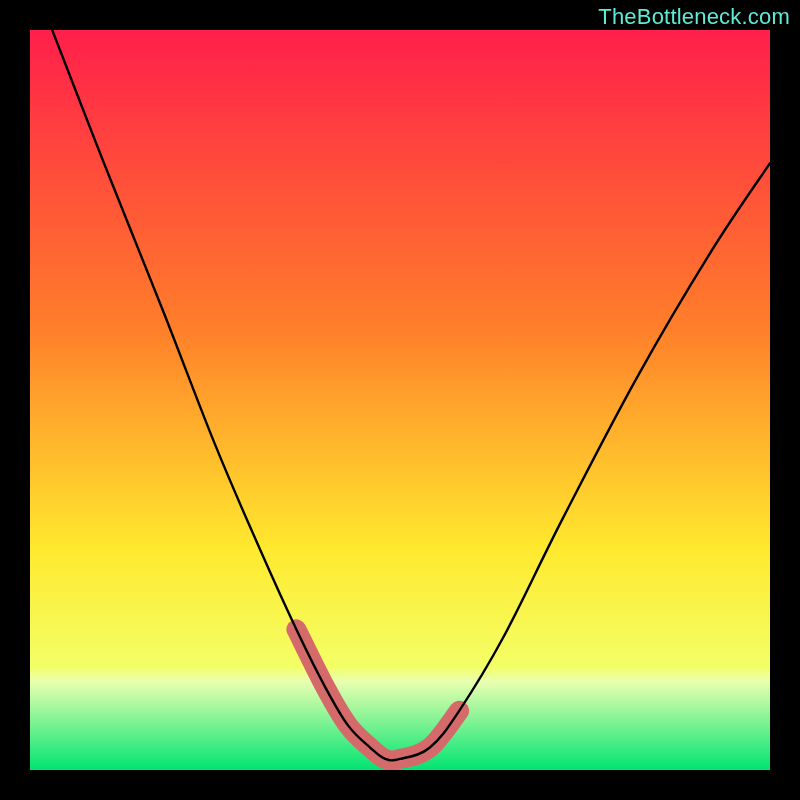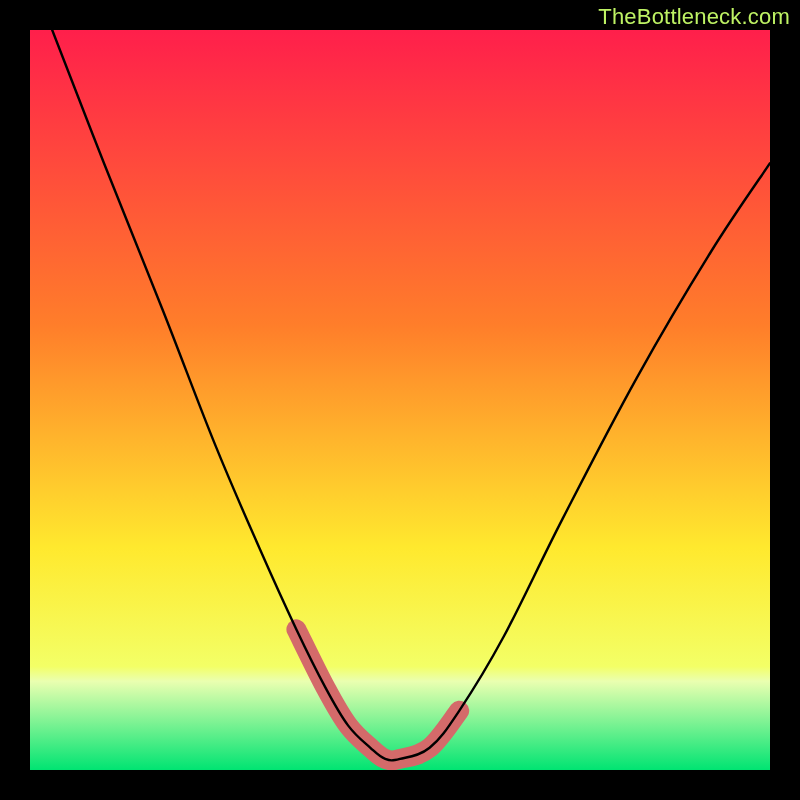--- a/index.html
+++ b/index.html
@@ -25,21 +25,21 @@
     width: 740px;
     height: 740px;
     overflow: hidden;
   }
   .watermark {
     position: absolute;
     top: 4px;
     right: 10px;
     font-family: Arial, Helvetica, sans-serif;
     font-size: 22px;
-    color: #bef264;
+    color: #5eead4;
     letter-spacing: 0.2px;
   }
   svg {
     display: block;
   }
 </style>
 </head>
 <body>
 
 <div class="frame">

